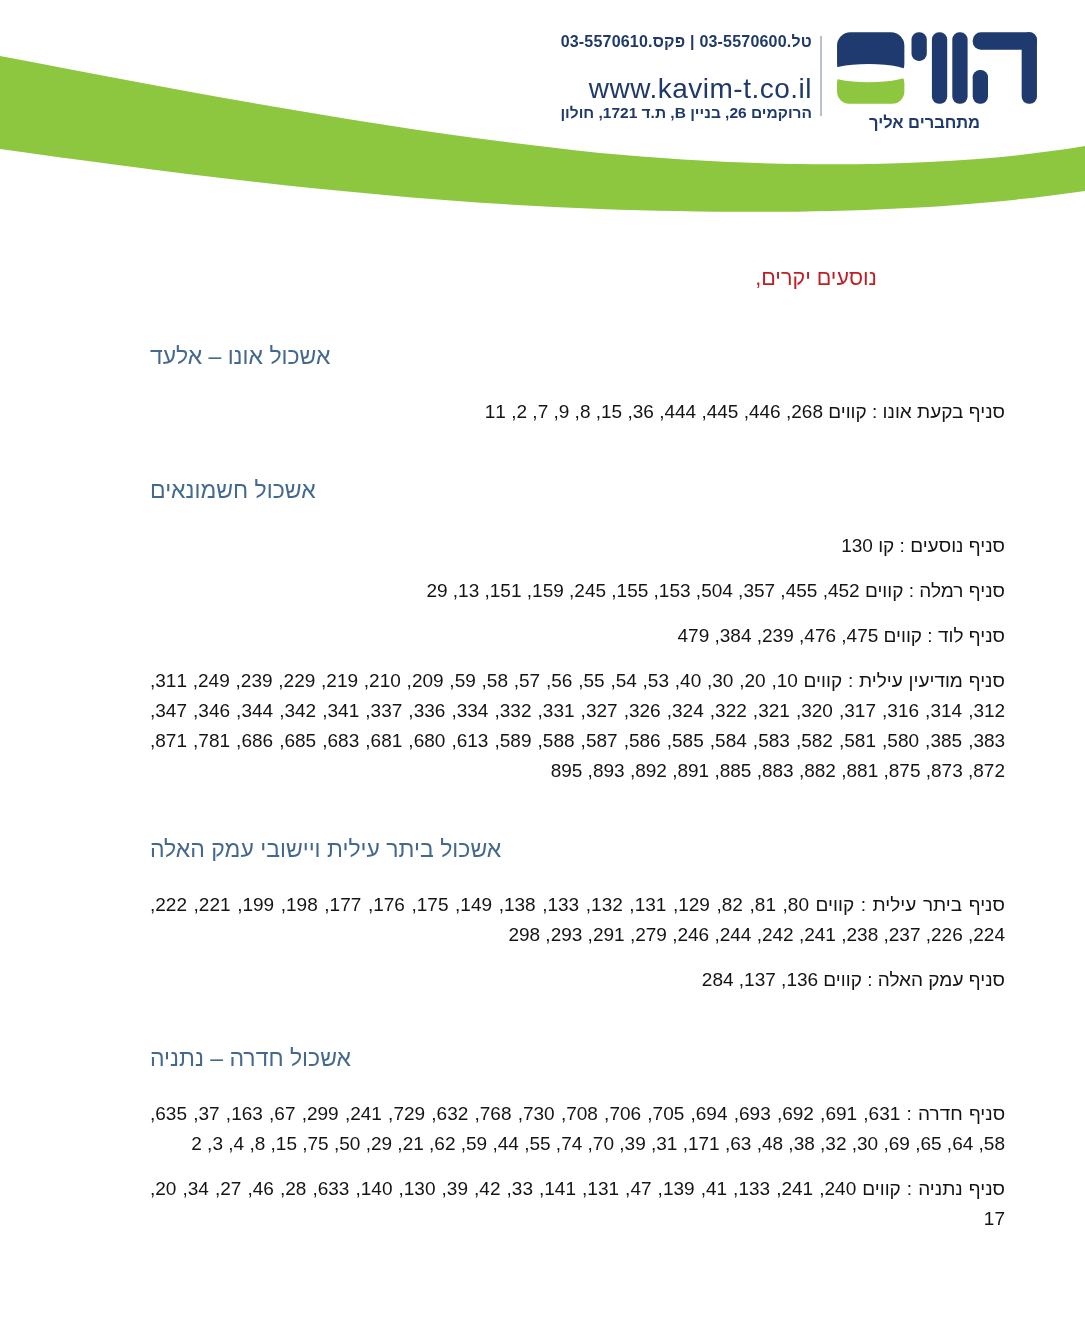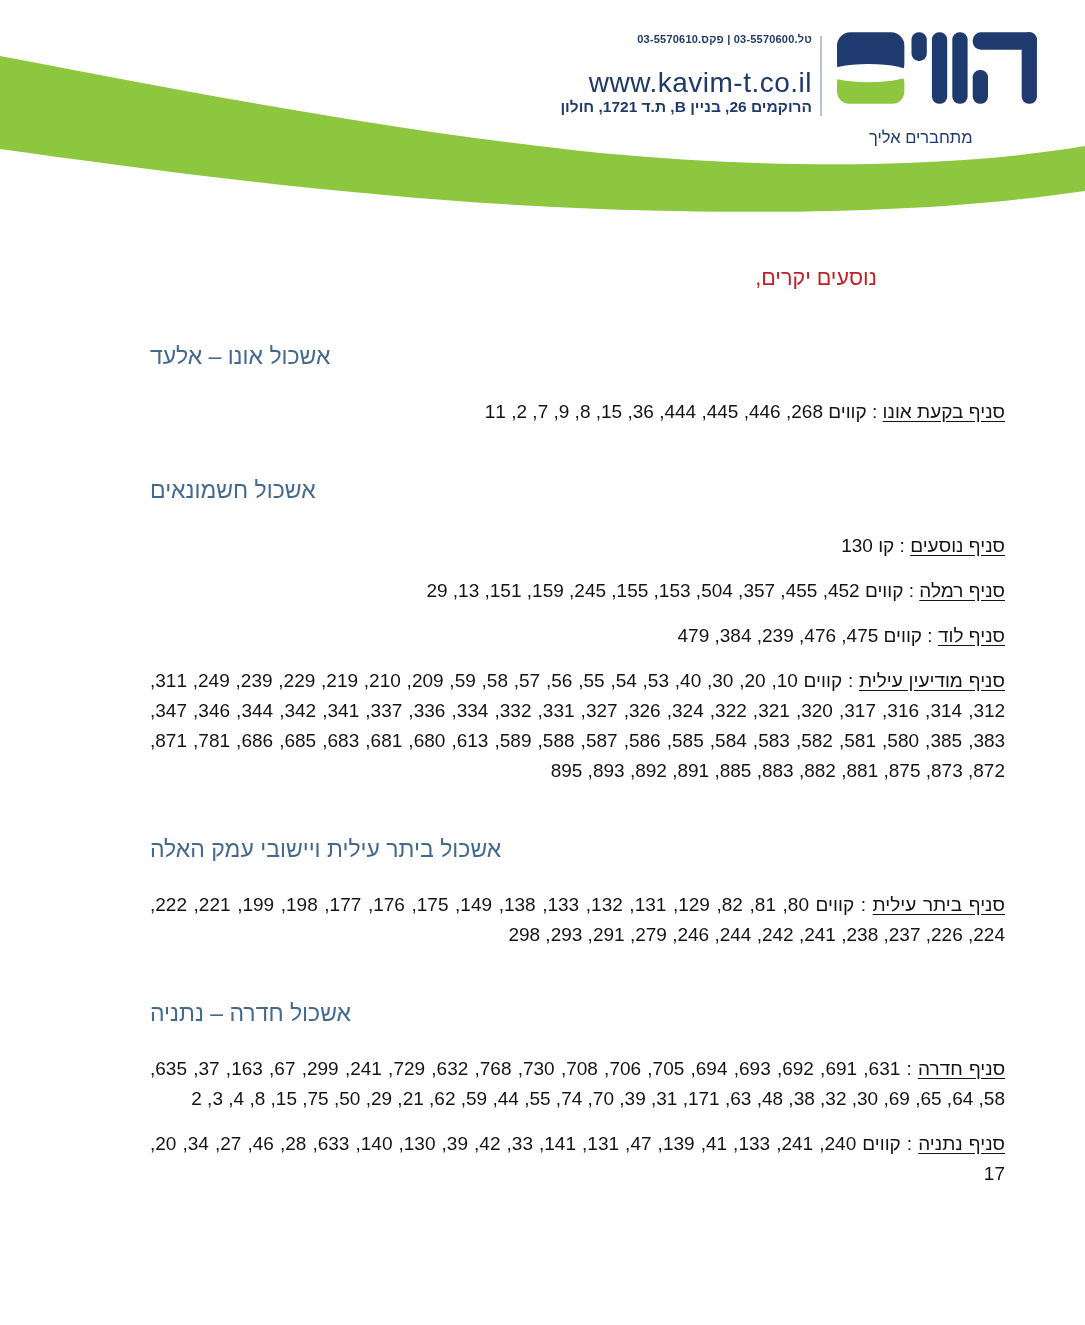--- a/index.html
+++ b/index.html
@@ -11,32 +11,32 @@
     color: #111111;
   }
 
   
   .swoosh { position: absolute; top: 0; left: 0; width: 1085px; height: 235px; pointer-events: none; }
 
   .contact {
     position: absolute; top: 33px; right: 273px;
     direction: rtl; text-align: right; color: #1f3968; white-space: nowrap;
   }
-  .contact-line1 { font-size: 11px; font-weight: 700; letter-spacing: .2px; }
+  .contact-line1 { font-size: 16px; font-weight: 700; letter-spacing: .2px; }
   .contact-line1 .num { font-weight: 600; }
   .contact-web { font-size: 28px; font-weight: 400; line-height: 1.12; letter-spacing: .5px; margin-top: 22px; }
   .contact-addr { font-size: 15.5px; font-weight: 600; }
 
   .vdivider { position: absolute; top: 36px; left: 820px; width: 2px; height: 80px; background: #b9c1cd; }
 
   .logo { position: absolute; top: 26px; right: 46px; width: 204px; }
   .logo svg { display: block; width: 204px; height: 82px; }
   .logo-tagline {
-    font-size: 16.5px; font-weight: 400; color: #1e3a6e;
-    text-align: left; padding-left: 34px; margin-top: 20px; direction: rtl;
+    font-size: 16.5px; font-weight: 700; color: #1e3a6e;
+    text-align: left; padding-left: 34px; margin-top: 5px; direction: rtl;
   }
 
   
   main {
     position: relative;
     padding: 240px 80px 0 150px;
     direction: rtl; text-align: right;
   }
   .intro {
     margin-left: 0; margin-right: 128px;
@@ -49,21 +49,21 @@
     color: #44698e; font-size: 23px; font-weight: 500;
     text-align: left; line-height: 30px;
     text-underline-offset: 5px;
     margin-bottom: 26px;
   }
   .branch {
     font-size: 19px; line-height: 30px; margin-bottom: 15px;
     text-align: justify; text-align-last: right;
     color: #141414;
   }
-  .branch-label { text-decoration: underline; text-underline-offset: 3px; margin-top: 7px; }
+  .branch-label { text-underline-offset: 3px; margin-top: 7px; }
 </style>
 </head>
 <body>
 
 <header>
 
   <svg class="swoosh" viewBox="0 0 1085 235" preserveAspectRatio="none" aria-hidden="true">
     <path d="M0,56 C180,90 380,130 600,153 C780,170 955,168 1085,146 L1085,191 C955,210 800,216 600,209 C380,201 165,172 0,149 Z" fill="#8dc63f"></path>
   </svg>
 
@@ -114,20 +114,21 @@
     <h2 class="section-title">אשכול חשמונאים</h2>
     <p class="branch"><span class="branch-label">סניף נוסעים</span><span> : </span><span>קו 130</span></p>
     <p class="branch"><span class="branch-label">סניף רמלה</span><span> : </span><span>קווים 452, 455, 357, 504, 153, 155, 245, 159, 151, 13, 29</span></p>
     <p class="branch"><span class="branch-label">סניף לוד</span><span> : </span><span>קווים  475, 476, 239, 384, 479</span></p>
     <p class="branch"><span class="branch-label">סניף מודיעין עילית</span><span> : </span><span>קווים 10, 20, 30, 40, 53, 54, 55, 56, 57, 58, 59, 209, 210, 219, 229, 239, 249, 311, 312, 314, 316, 317, 320, 321, 322, 324, 326, 327, 331, 332, 334, 336, 337, 341, 342, 344, 346, 347, 383, 385, 580, 581, 582, 583, 584, 585, 586, 587, 588, 589, 613, 680, 681, 683, 685, 686, 781, 871, 872, 873, 875, 881, 882, 883, 885, 891, 892, 893, 895</span></p>
   </section>
 
   <section class="section">
     <h2 class="section-title">אשכול ביתר עילית ויישובי עמק האלה</h2>
     <p class="branch"><span class="branch-label">סניף ביתר עילית</span><span> : </span><span>קווים 80, 81, 82, 129, 131, 132, 133, 138, 149, 175, 176, 177, 198, 199, 221, 222, 224, 226, 237, 238, 241, 242, 244, 246, 279, 291, 293, 298</span></p>
+    <p class="branch"><span class="branch-label">סניף עמק האלה</span><span> : </span><span>קווים 136, 137, 284</span></p>
   </section>
 
   <section class="section">
     <h2 class="section-title">אשכול חדרה – נתניה</h2>
     <p class="branch"><span class="branch-label">סניף חדרה</span><span> : </span><span>631, 691, 692, 693, 694, 705, 706, 708, 730, 768, 632, 729, 241, 299, 67, 163, 37, 635, 58, 64, 65, 69, 30, 32, 38, 48, 63, 171, 31, 39, 70, 74, 55, 44, 59, 62, 21, 29, 50, 75, 15, 8, 4, 3, 2</span></p>
     <p class="branch"><span class="branch-label">סניף נתניה</span><span> : </span><span>קווים 240, 241, 133, 41, 139, 47, 131, 141, 33, 42, 39, 130, 140, 633, 28, 46, 27, 34, 20, 17</span></p>
   </section>
 
 </main>
 

